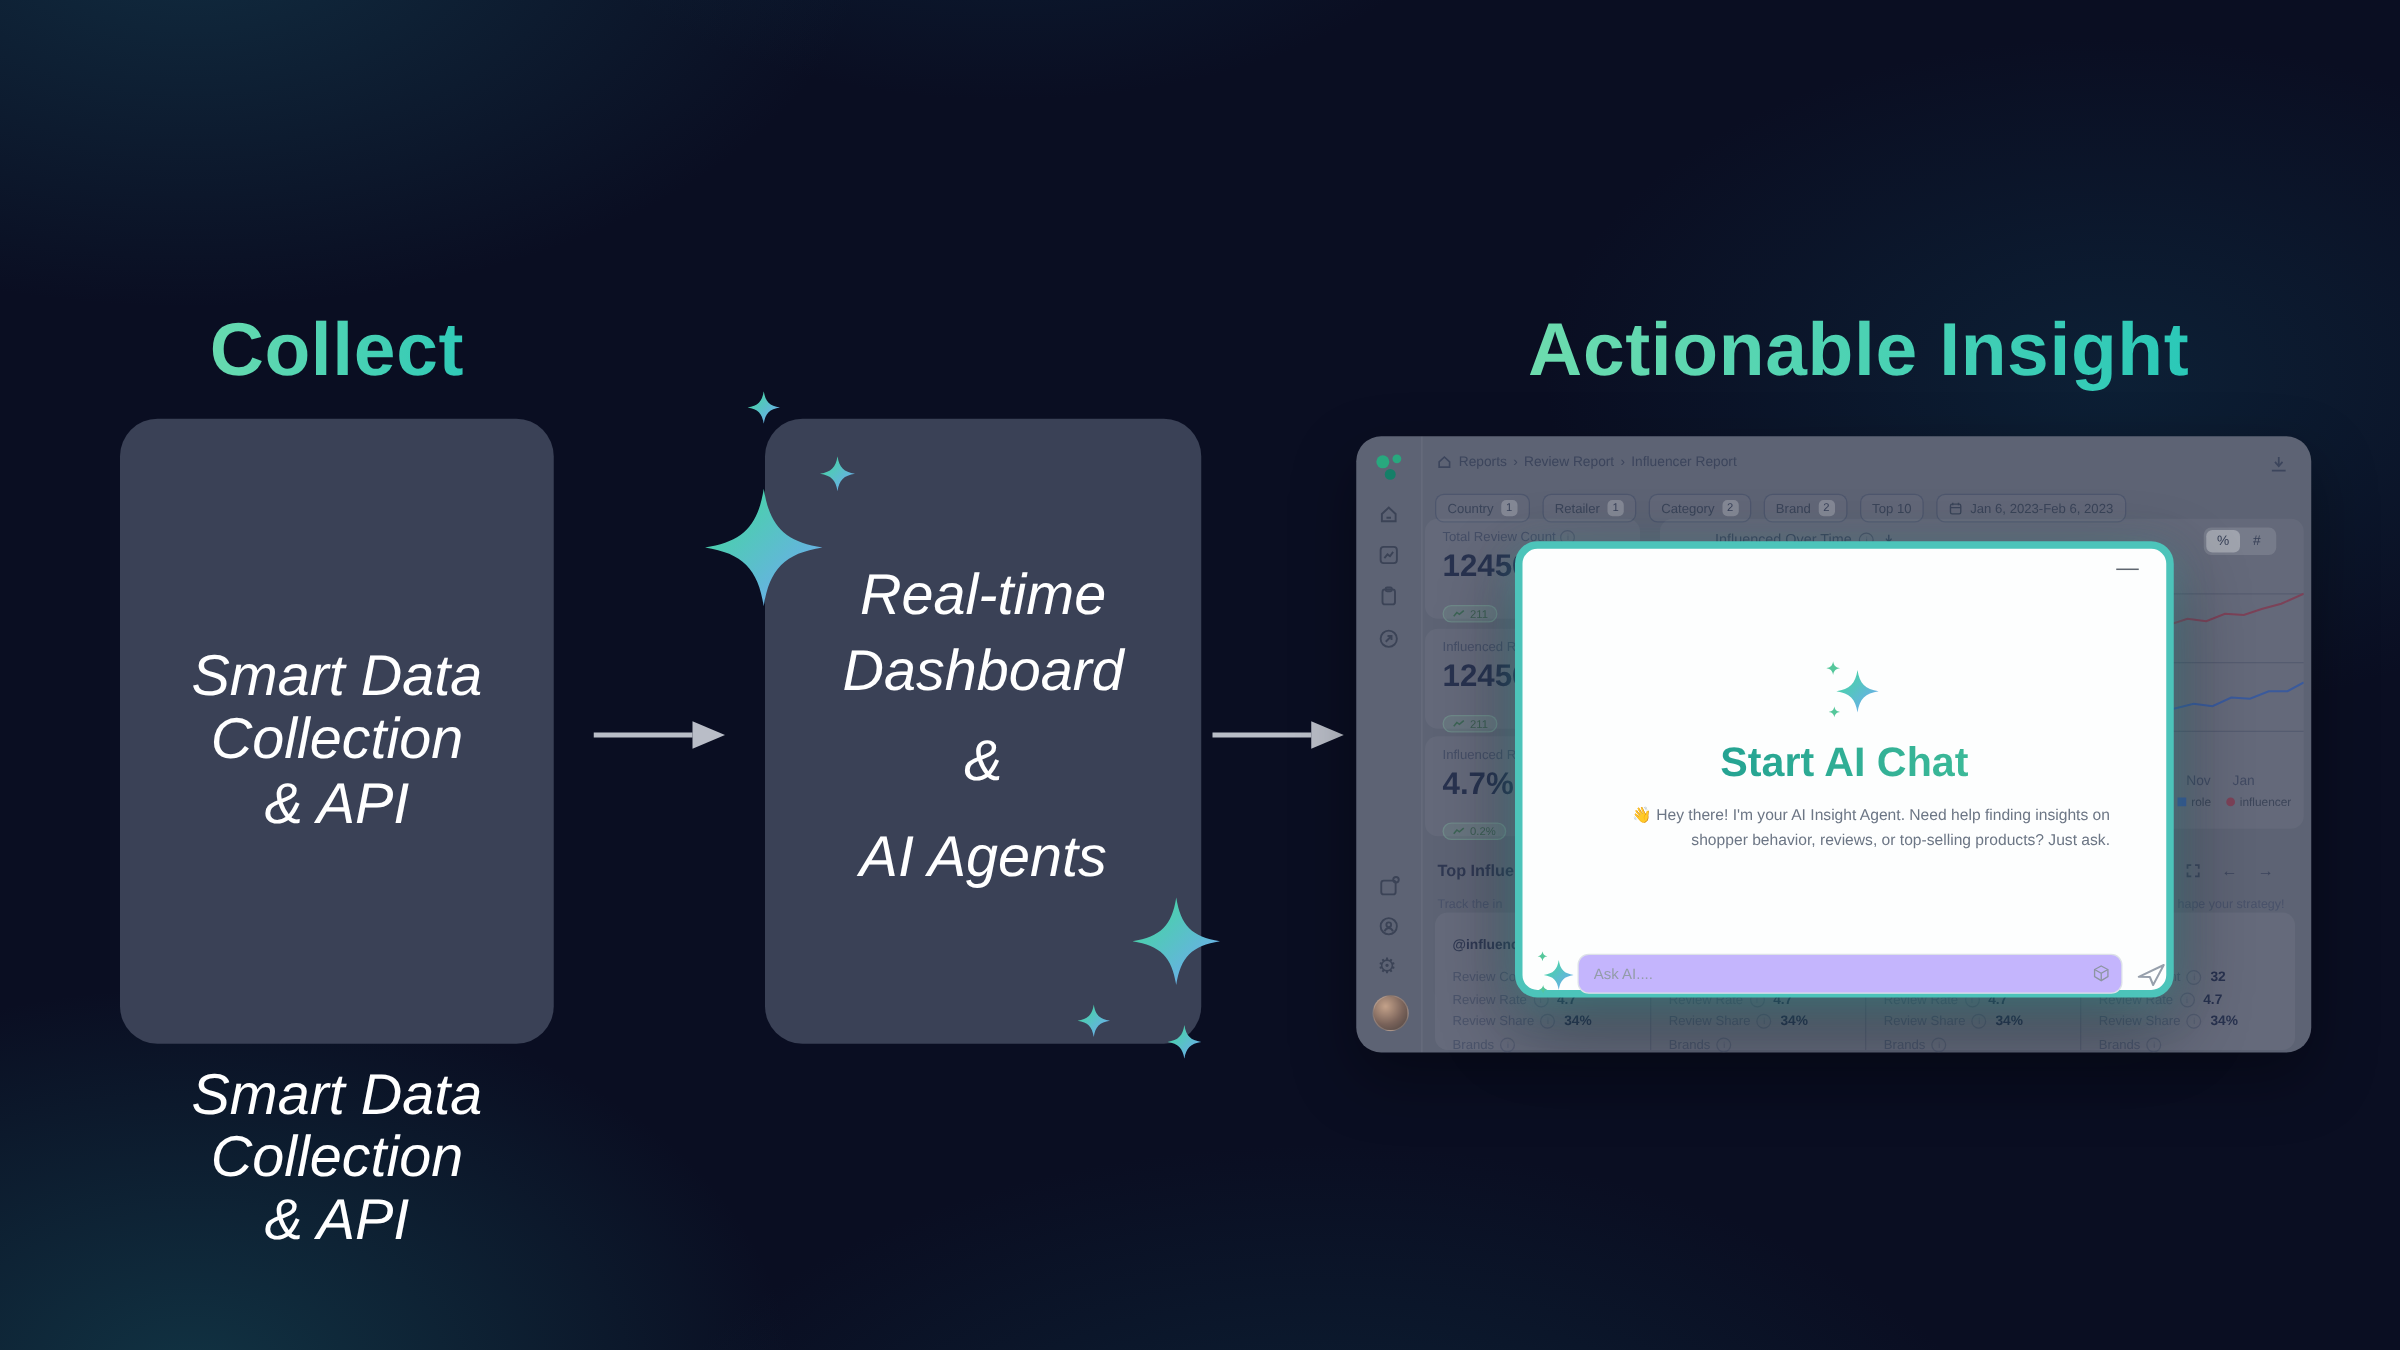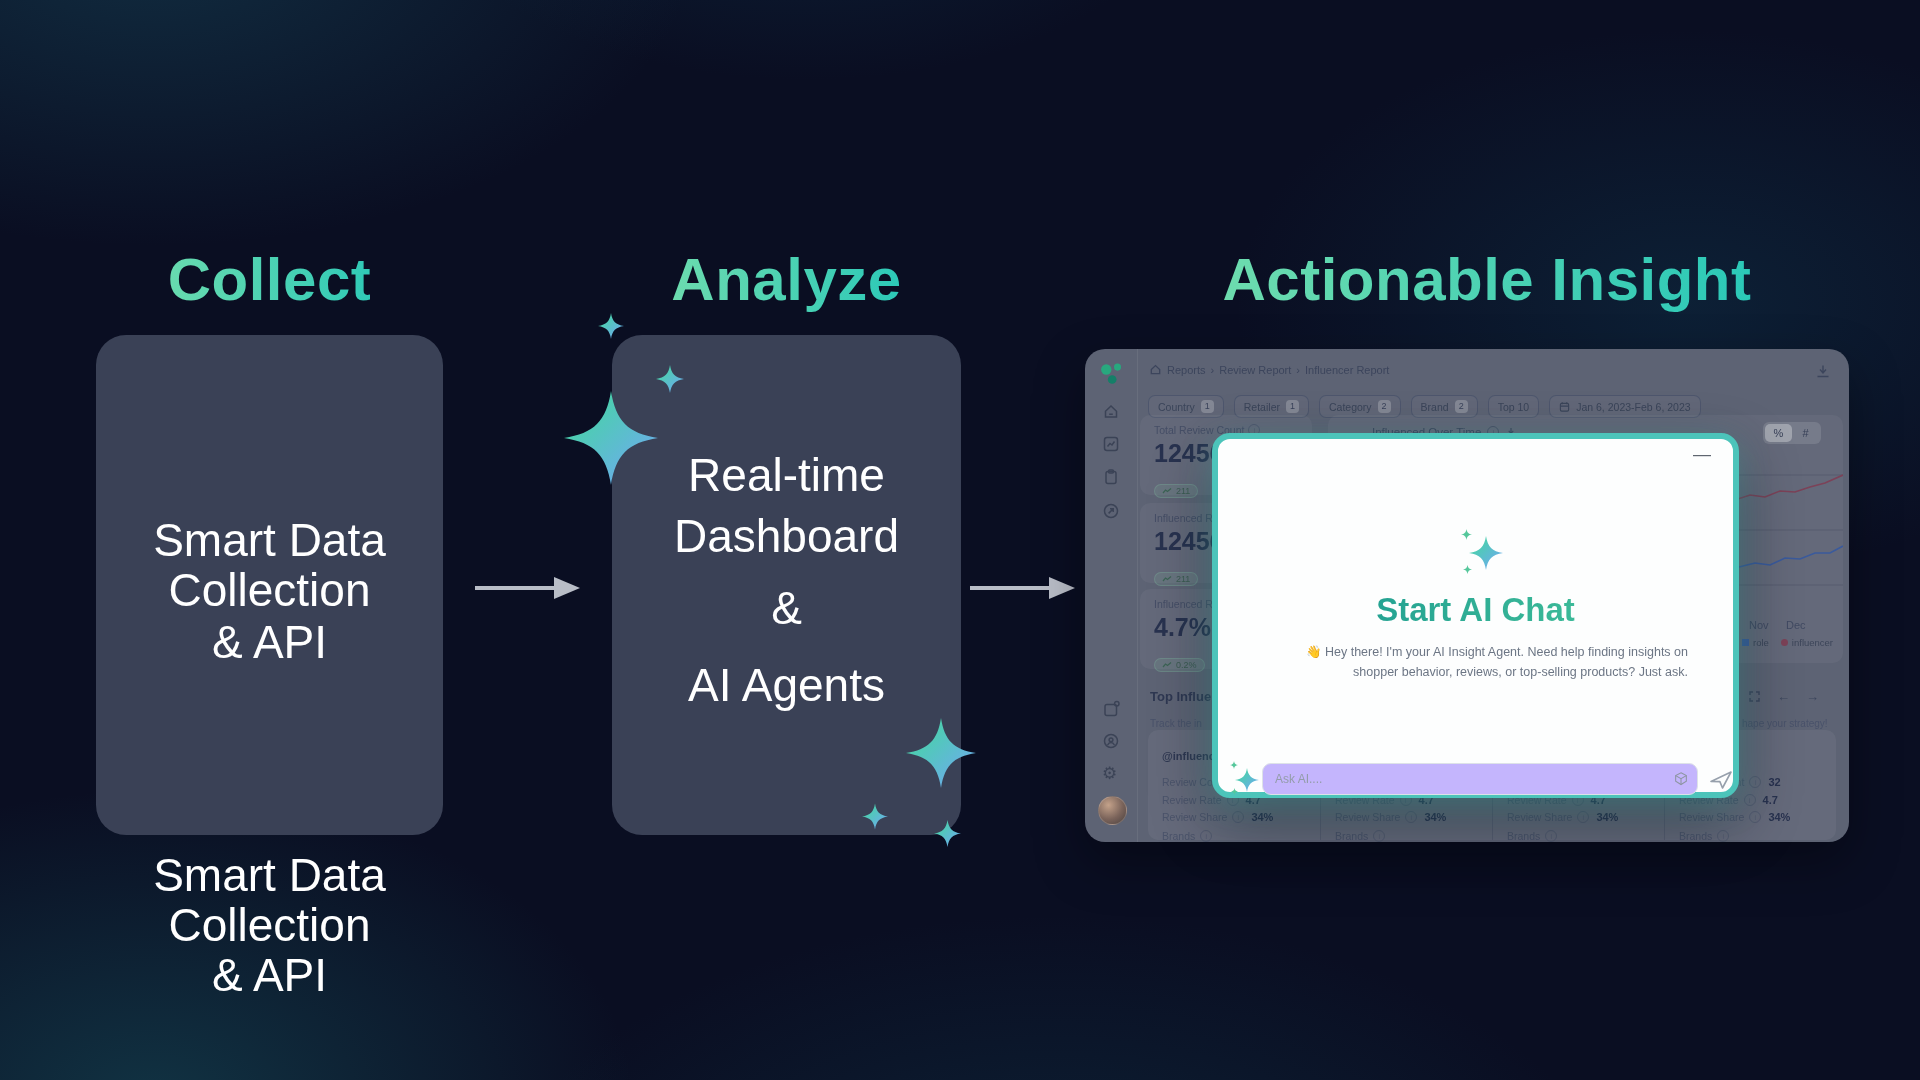--- a/index.html
+++ b/index.html
@@ -13,21 +13,21 @@
       radial-gradient(650px 350px at 42% -12%, rgba(15,50,75,.5), transparent 60%),
       #0a0e22;}
   .abs{position:absolute;}
   
   .hd{position:absolute;top:247px;font-size:60px;font-weight:700;line-height:1.1;text-align:center;
     background:linear-gradient(90deg,#7ce0ac,#1cc4ba);
     -webkit-background-clip:text;background-clip:text;-webkit-text-fill-color:transparent;color:transparent;
     letter-spacing:.5px;}
   
   .card{position:absolute;top:335px;height:500px;background:#3a4156;border-radius:30px;}
-  .cardline{position:absolute;width:100%;text-align:center;color:#fff;font-size:46px;font-weight:500;line-height:50px;}
+  .cardline{position:absolute;width:100%;text-align:center;color:#fff;font-size:46px;font-weight:500;line-height:50px;font-style:italic;}
   
   .flowarrow{position:absolute;}
   
   .dash{position:absolute;left:1085px;top:349px;width:764px;height:493px;background:#5d6374;border-radius:20px;
     box-shadow:0 20px 50px rgba(0,0,0,.35);overflow:hidden;}
   .side{position:absolute;left:0;top:0;width:52px;height:493px;border-right:1px solid rgba(255,255,255,.07);}
   .sideic{position:absolute;left:17px;color:#3b4356;}
   .bc{position:absolute;left:64px;top:14px;display:flex;align-items:center;gap:5px;font-size:11px;color:#3c455c;}
   .chips{position:absolute;left:63px;top:46px;display:flex;gap:10px;}
   .chip{display:flex;align-items:center;gap:6px;height:21px;padding:0 9px;border:1px solid rgba(62,72,100,.55);
@@ -76,21 +76,20 @@
   .avatar{position:absolute;left:13px;width:27px;height:27px;border-radius:50%;
     background:radial-gradient(circle at 35% 30%,#c4a28a,#7a635a 55%,#49403e);border:1px solid rgba(255,255,255,.18);}
   svg{display:block;}
 </style>
 </head>
 <body>
 
 <div class="stage">
 
   <div class="hd" style="left:96px;width:347px;">Collect</div>
-  <div class="hd" style="left:612px;width:349px;">Analyze</div>
   <div class="hd" style="left:1105px;width:764px;">Actionable Insight</div>
 
   <div class="card" style="left:96px;width:347px;">
     <div class="cardline" style="top:515px;">Smart Data</div>
     <div class="cardline" style="top:565px;">Collection</div>
     <div class="cardline" style="top:615px;">&amp; API</div>
   </div>
   <style>.card .cardline{top:auto;}</style>
 
   <div class="cardline" style="left:96px;width:347px;top:515px;">Smart Data</div>
@@ -297,21 +296,21 @@
         <span class="tgl">#</span>
       </div>
       <svg class="abs" style="left:22px;top:30px;" width="493" height="170">
         <line x1="0" y1="30" x2="493" y2="30" stroke="rgba(52,62,88,.3)" stroke-width="1"></line>
         <line x1="0" y1="85" x2="493" y2="85" stroke="rgba(52,62,88,.3)" stroke-width="1"></line>
         <line x1="0" y1="140" x2="493" y2="140" stroke="rgba(52,62,88,.3)" stroke-width="1"></line>
         <polyline fill="none" stroke="#7c4258" stroke-width="1.6" points="0,92 25,95 45,94 65,90 85,90 105,84 125,85 145,80 165,78 185,72 200,73 215,66 230,67 250,60 270,61 290,55 310,56 330,50 350,51 370,47 385,55 400,50 415,52 430,46 445,47 460,42 475,38 493,30"></polyline>
         <polyline fill="none" stroke="#3a5a9c" stroke-width="1.6" points="0,150 30,152 60,151 90,148 120,149 150,144 180,145 210,140 240,138 270,133 300,134 320,128 340,129 360,124 375,125 389,122 405,118 420,120 435,113 450,114 465,108 480,108 493,101"></polyline>
       </svg>
       <span class="axis" style="left:421px;top:204px;">Nov</span>
-      <span class="axis" style="left:458px;top:204px;">Dec</span>
+      <span class="axis" style="left:458px;top:204px;">Jan</span>
       <div class="legend">
         <span><span class="lgmark" style="background:#3a5a9c;"></span><span>role</span></span>
         <span><span class="lgmark" style="background:#7c4258;border-radius:50%;"></span><span>influencer</span></span>
       </div>
     </div>
 
     <div class="secttitle">Top Influencers</div>
     <div class="secticons">
       <svg width="13" height="13" viewBox="0 0 13 13" fill="none" stroke="#3c455c" stroke-width="1.4">
           <path d="M2 5V2h3M8 2h3v3M11 8v3H8M5 11H2V8"></path>

